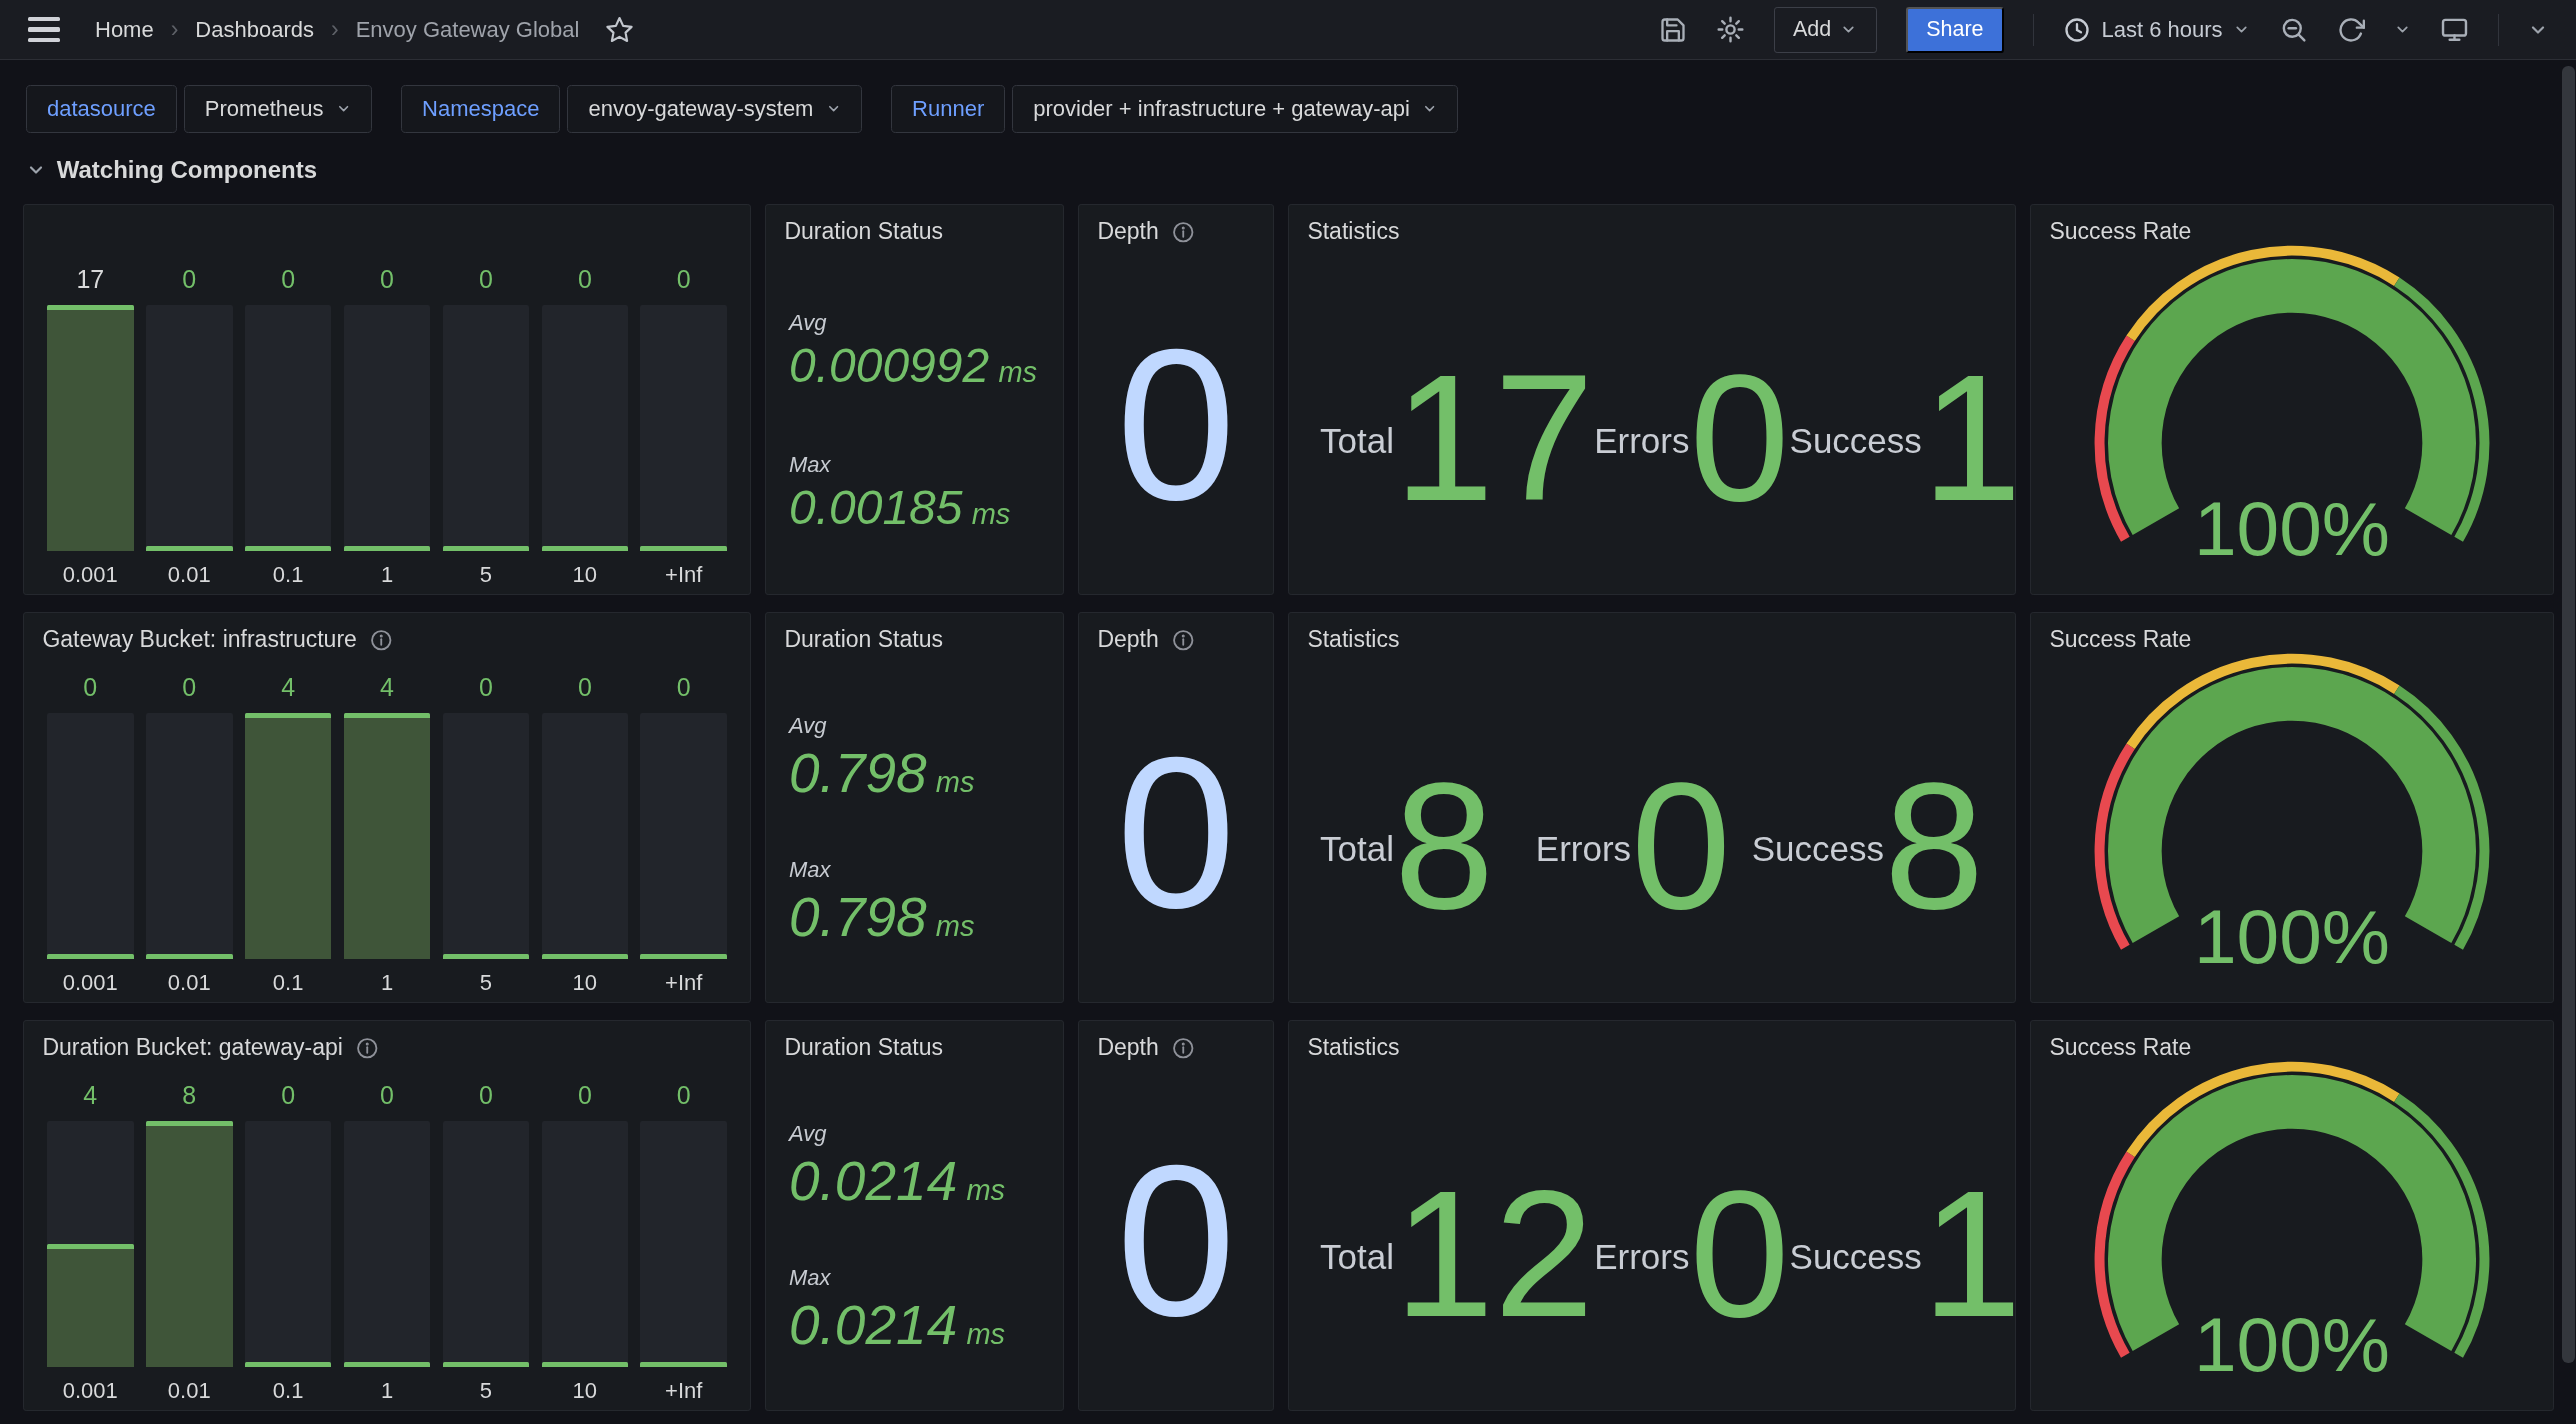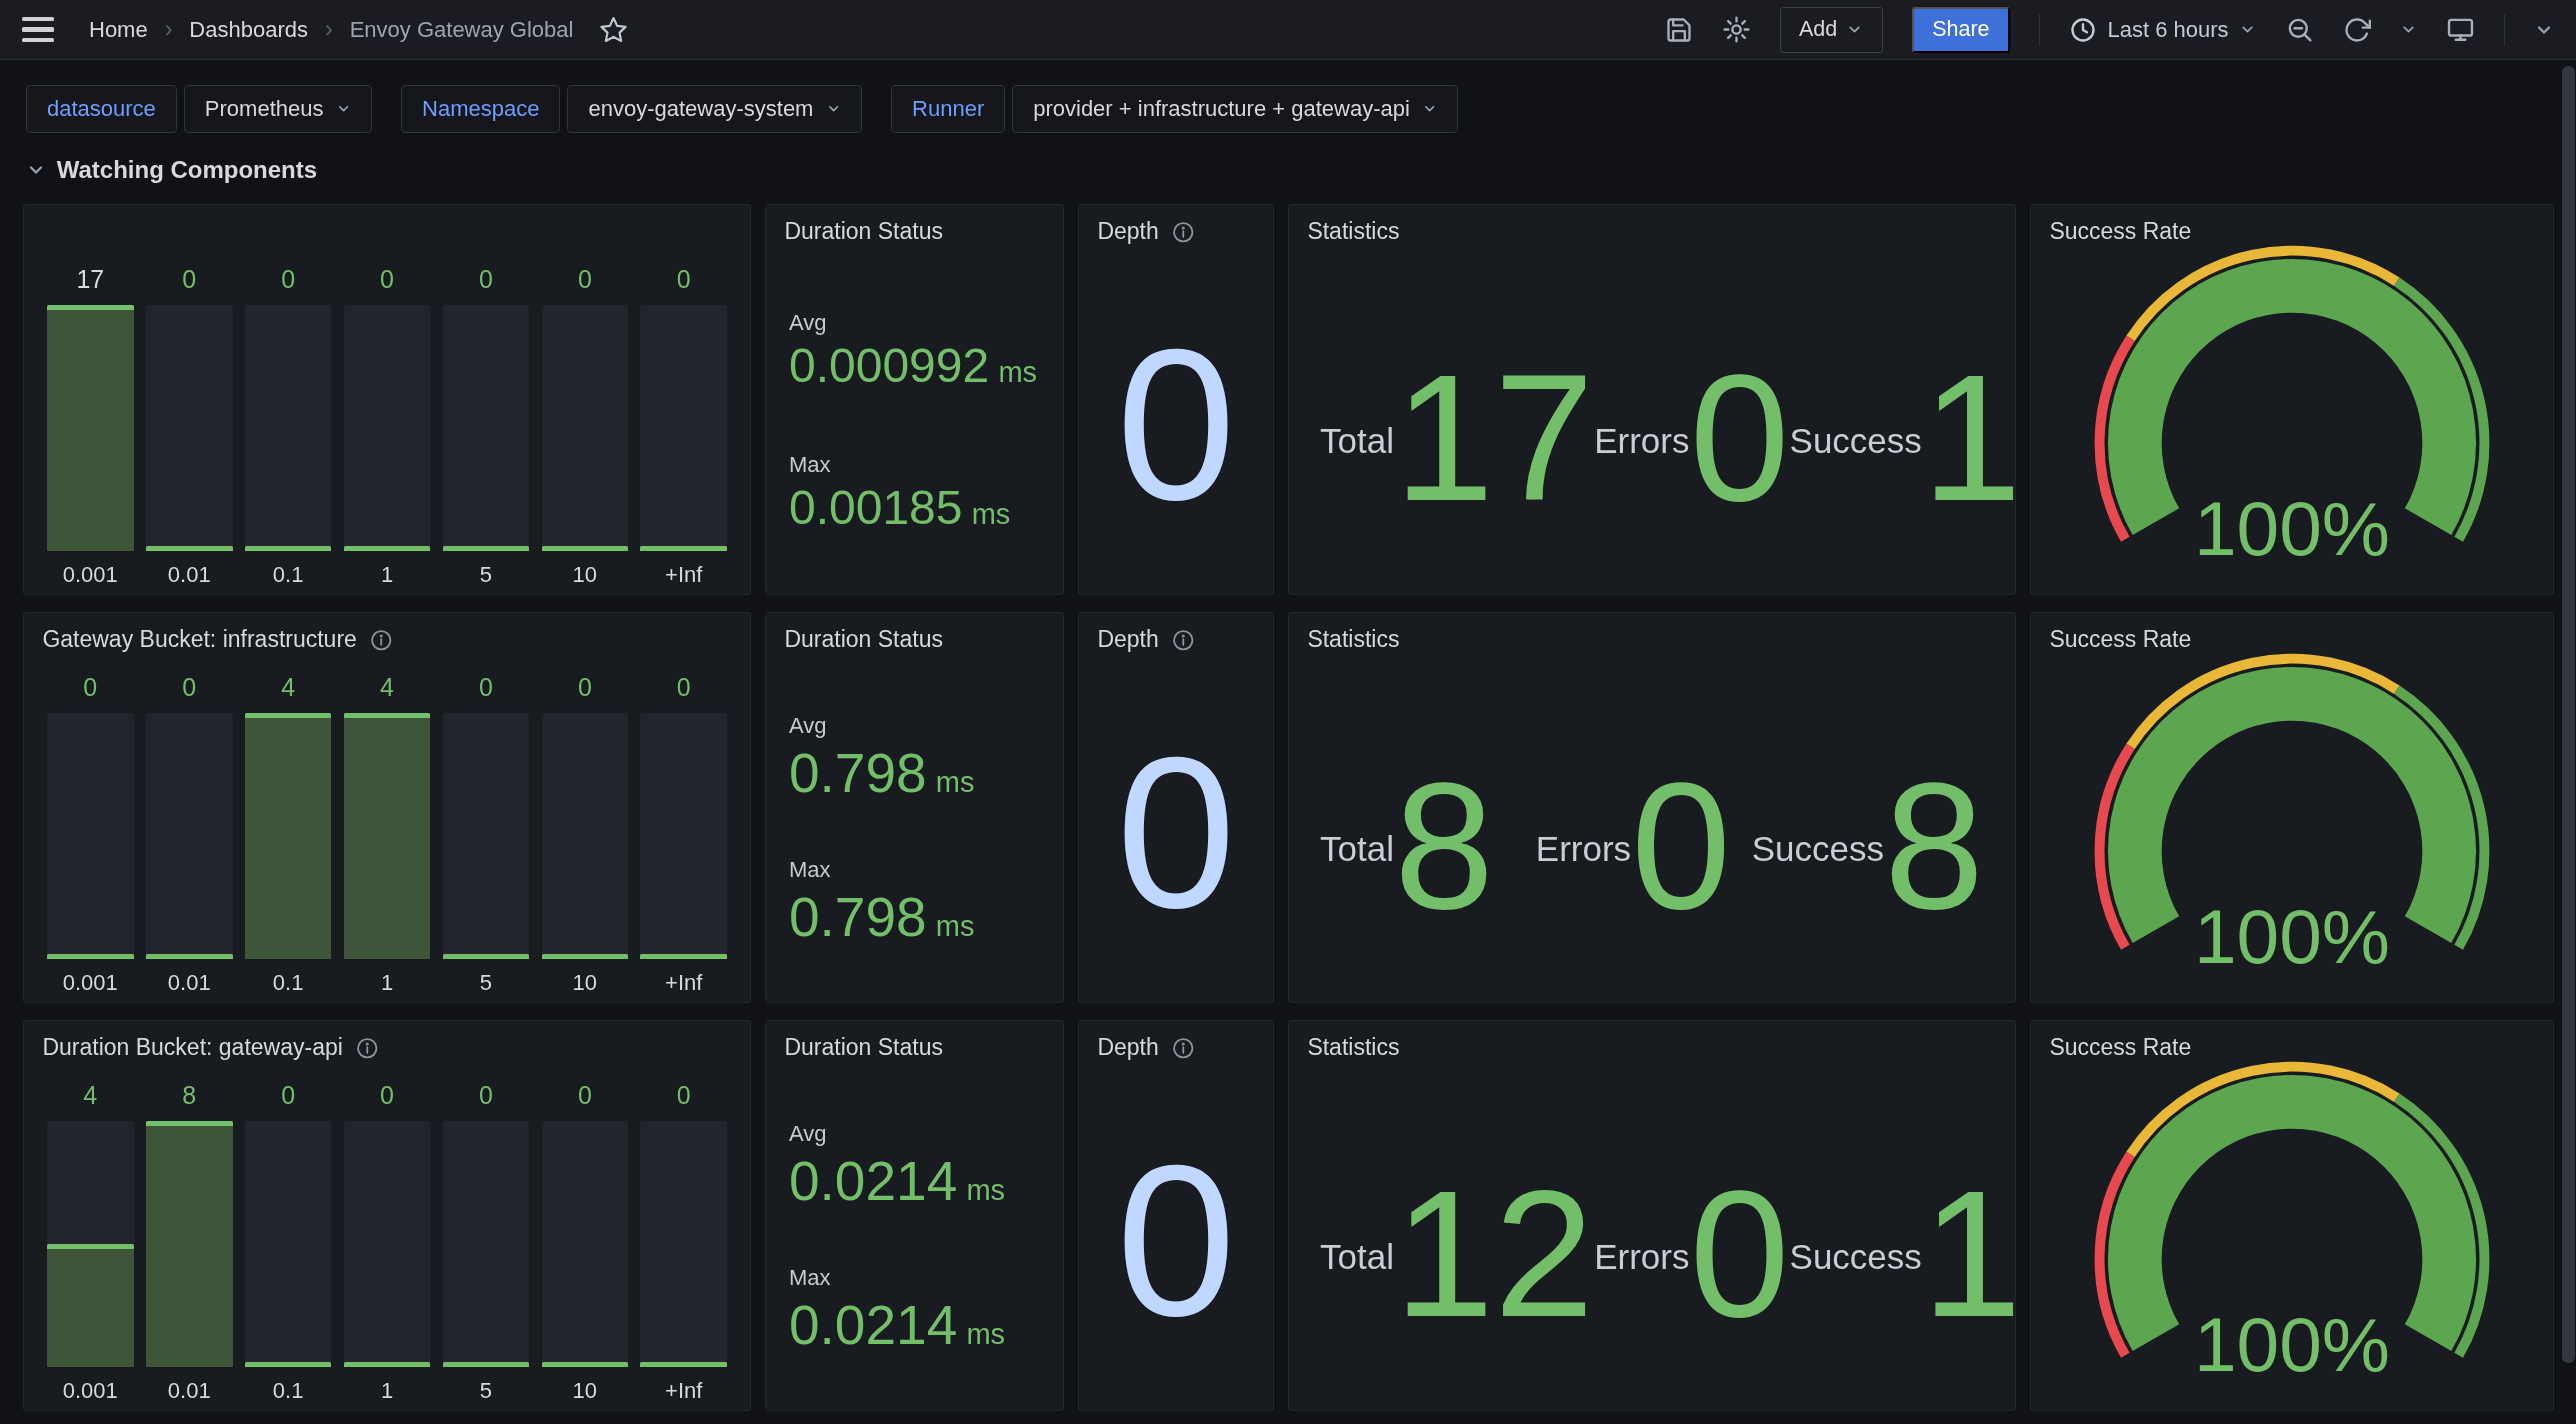--- a/index.html
+++ b/index.html
@@ -8,21 +8,21 @@
     background:#111218;
     font-family:"Liberation Sans","DejaVu Sans",sans-serif;
     color:#D8D9DA;
   }
   svg { display:block; }
 
   
   .topnav {
     height:60px; background:#1A1C22; border-bottom:0.8px solid #2C2E35;
     display:flex; align-items:center; justify-content:space-between;
-    padding:0 22px;
+    padding:0 28px;
   }
   .nav-left, .nav-right { display:flex; align-items:center; }
   .hamburger { display:flex; flex-direction:column; gap:6.1px; cursor:pointer; margin-right:35px; }
   .hamburger span { width:32px; height:4.6px; background:#D0D2D8; border-radius:1.5px; }
   .crumbs { display:flex; align-items:center; gap:17px; font-size:22px; }
   .crumb { color:#D8D9DA; cursor:pointer; }
   .crumb.current { color:#9FA3AB; }
   .crumb-sep { color:#5E6168; font-size:23px; }
   .star-btn { margin-left:26px; color:#C3C7CE; cursor:pointer; }
 
@@ -72,21 +72,21 @@
   .bar-track { flex:1; margin-top:6.1px; background:#22252B; border-radius:2.3px; position:relative; }
   .bar-fill {
     position:absolute; left:0; right:0; bottom:0;
     background:#3F5539; border-top:5.4px solid #73BF69; border-radius:1.5px 1.5px 0 0;
   }
   .bar-label { height:32px; text-align:center; font-size:22px; color:#D8D9DA; padding-top:11px; }
 
   
   .duration-body {
     position:absolute; top:44px; bottom:0; left:23px; right:7.7px;
-    display:flex; flex-direction:column; justify-content:space-evenly;
+    display:flex; flex-direction:column; justify-content:space-evenly;font-style:italic;
   }
   .metric-label { font-size:22px; color:#C7CBD1; margin-bottom:6.1px; }
   .metric-value { color:#73BF69; font-weight:500; display:flex; align-items:baseline; gap:9.2px; }
   .metric-num { font-size:55px; line-height:1; }
   .row-0 .metric-num { font-size:48px; }
   .metric-unit { font-size:29px; }
 
   
   .depth-body { position:absolute; top:44px; bottom:0; left:0; right:0; display:flex; align-items:center; justify-content:center; }
   .depth-value { font-size:215px; line-height:1; font-weight:500; color:#C0D8FF; margin-top:7.7px; }

